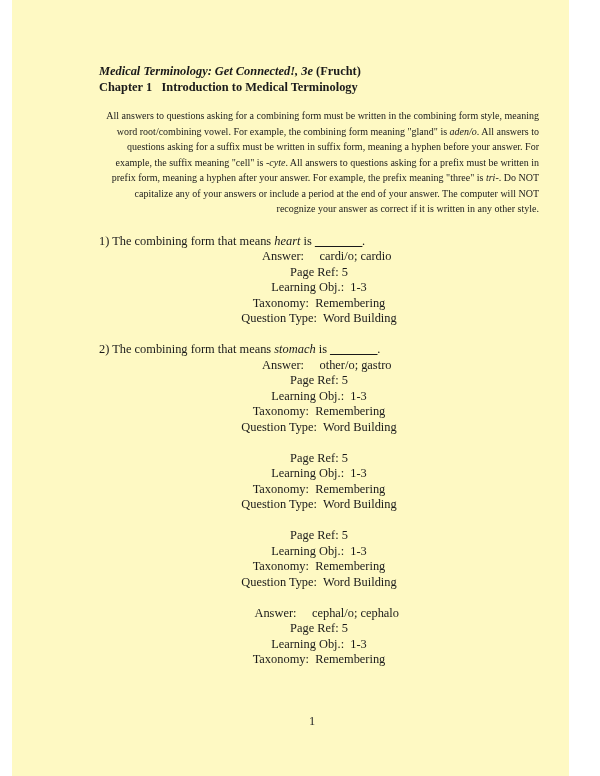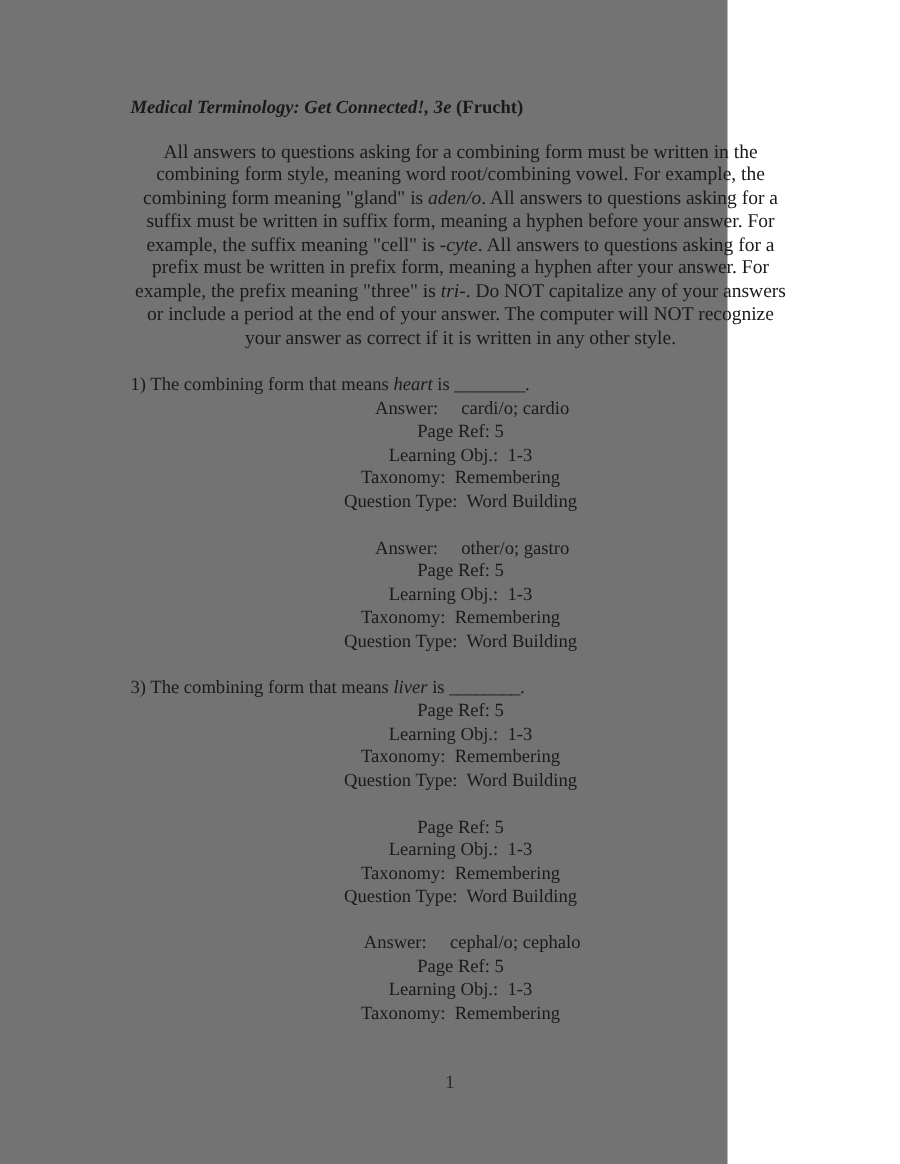--- a/index.html
+++ b/index.html
@@ -11,24 +11,24 @@
   body {
     width: 600px;
     height: 776px;
     position: relative;
     font-family: "Liberation Serif", "DejaVu Serif", serif;
     color: #1a1a1a;
     overflow: hidden;
   }
   .page {
     position: absolute;
-    left: 0; top: 0;
-    width: 485px;
+    left: 12px; top: 0;
+    width: 557px;
     height: 776px;
-    background: #737373;
+    background: #fef9c3;
   }
   .content {
     position: absolute;
     left: 87px;
     top: 64px;
     width: 440px;
   }
   
   .doc-header {
     font-size: 12.4px;
@@ -44,36 +44,37 @@
   }
   .header-author {
     font-style: normal;
   }
   .header-line-2 {
     font-weight: bold;
     white-space: pre;
   }
   
   .intro {
-    font-size: 13px;
+    font-size: 10px;
     line-height: 15.5px;
-    text-align: center;
+    text-align: right;
     margin-bottom: 17px;
   }
   .intro em { font-style: italic; }
   
   .question-block {
     font-size: 12.4px;
     line-height: 15.5px;
     margin-bottom: 15.5px;
   }
   .q-prompt { white-space: nowrap; }
   .q-prompt em { font-style: italic; }
   .q-blank {
     letter-spacing: -0.3px;
+    text-decoration: underline;
   }
   .q-meta-line { white-space: pre; text-align: center; }
   .ans-label {
     display: inline-block;
     width: 73px;
   }
   
   .page-number {
     position: absolute;
     left: 0;
@@ -88,43 +89,44 @@
 </head>
 <body>
 
 <div class="page">
   <div class="content">
 
     <div class="doc-header">
       <div class="header-line-1">
         <span class="header-title">Medical Terminology: Get Connected!, 3e</span><span class="header-author"> <span>(Frucht)</span></span>
       </div>
+      <div class="header-line-2">Chapter 1   Introduction to Medical Terminology</div>
     </div>
 
     <div class="intro"><span>All answers to questions asking for a combining form must be written in the combining form style, meaning word root/combining vowel. For example, the combining form meaning "gland" is </span><em>aden/o</em><span>. All answers to questions asking for a suffix must be written in suffix form, meaning a hyphen before your answer. For example, the suffix meaning "cell" is -</span><em>cyte</em><span>. All answers to questions asking for a prefix must be written in prefix form, meaning a hyphen after your answer. For example, the prefix meaning "three" is </span><em>tri-</em><span>. Do NOT capitalize any of your answers or include a period at the end of your answer. The computer will NOT recognize your answer as correct if it is written in any other style.</span></div>
 
     <div class="question-block">
       <div class="q-prompt"><span>1)</span> <span>The combining form that means </span><em>heart</em><span> is </span><span class="q-blank">________</span><span>.</span></div>
       <div class="q-meta-line"><span class="ans-label">Answer:</span><span>cardi/o; cardio</span></div>
       <div class="q-meta-line">Page Ref: 5</div>
       <div class="q-meta-line">Learning Obj.:  1-3</div>
       <div class="q-meta-line">Taxonomy:  Remembering</div>
       <div class="q-meta-line">Question Type:  Word Building</div>
     </div>
 
     <div class="question-block">
+      <div class="q-prompt"><span>2)</span> <span>The combining form that means </span><em>stomach</em><span> is </span><span class="q-blank">________</span><span>.</span></div>
       <div class="q-meta-line"><span class="ans-label">Answer:</span><span>other/o; gastro</span></div>
       <div class="q-meta-line">Page Ref: 5</div>
       <div class="q-meta-line">Learning Obj.:  1-3</div>
       <div class="q-meta-line">Taxonomy:  Remembering</div>
       <div class="q-meta-line">Question Type:  Word Building</div>
     </div>
 
     <div class="question-block">
-      <div class="q-prompt"><span>3)</span> <span>The combining form that means </span><em>liver</em><span> is </span><span class="q-blank">________</span><span>.</span></div>
       <div class="q-meta-line">Page Ref: 5</div>
       <div class="q-meta-line">Learning Obj.:  1-3</div>
       <div class="q-meta-line">Taxonomy:  Remembering</div>
       <div class="q-meta-line">Question Type:  Word Building</div>
     </div>
 
     <div class="question-block">
       <div class="q-meta-line">Page Ref: 5</div>
       <div class="q-meta-line">Learning Obj.:  1-3</div>
       <div class="q-meta-line">Taxonomy:  Remembering</div>

